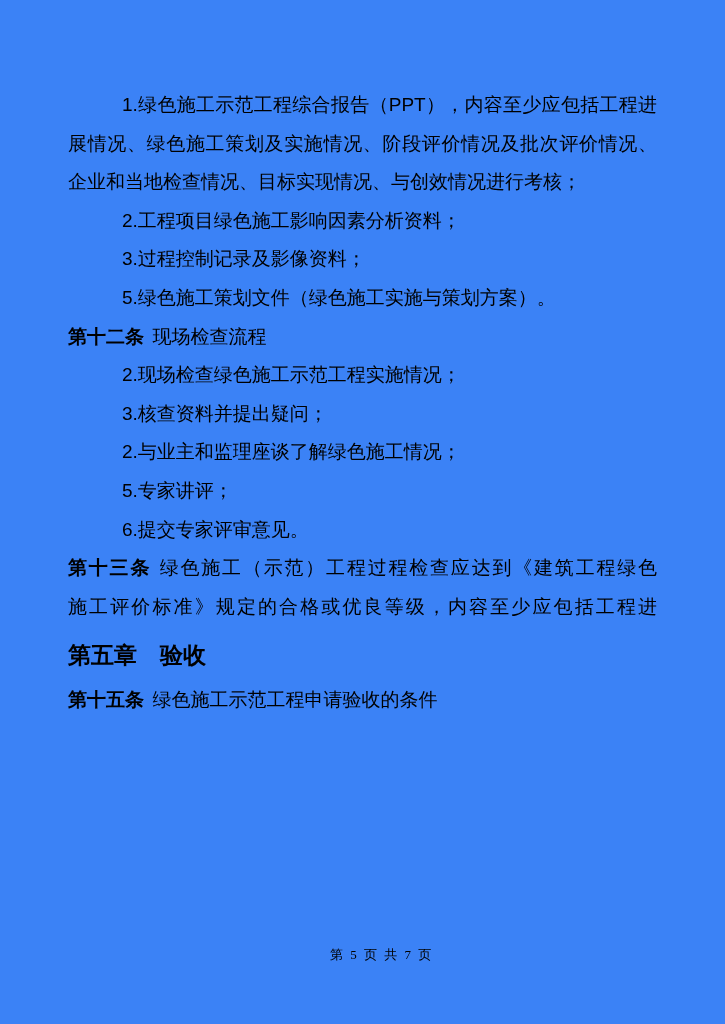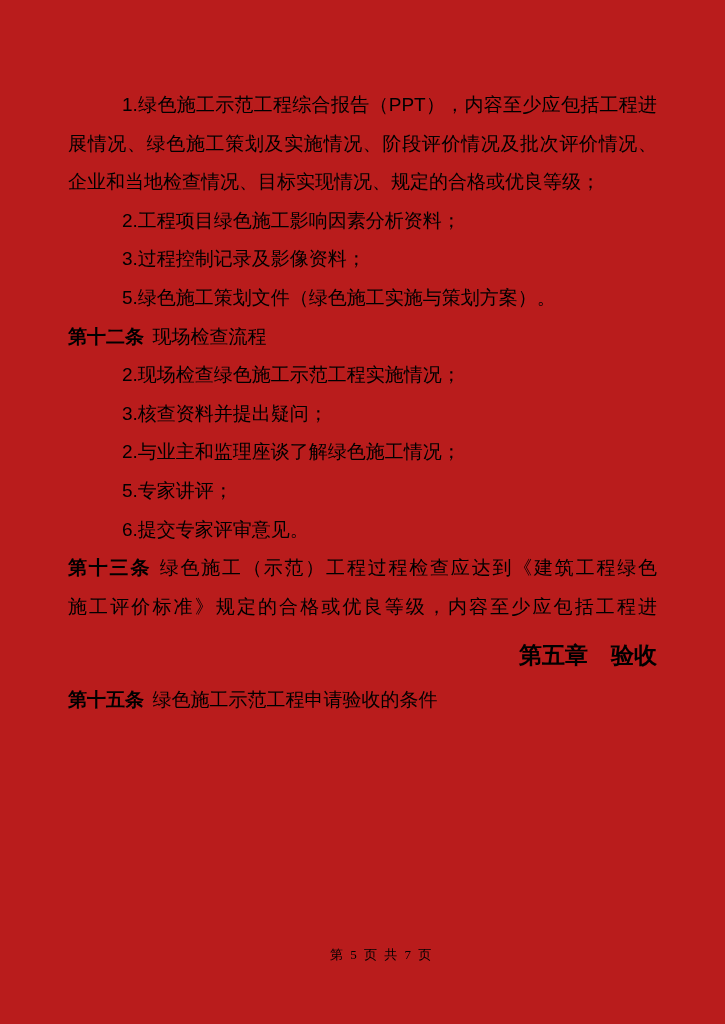--- a/index.html
+++ b/index.html
@@ -4,21 +4,21 @@
 <style>
   html, body {
     margin: 0;
     padding: 0;
     background: #ffffff;
   }
   .page {
     position: relative;
     width: 725px;
     height: 1024px;
-    background: #b91c1c;
+    background: #3b82f6;
     overflow: hidden;
     font-family: "Liberation Sans", sans-serif;
     color: #000000;
   }
   .doc-body {
     position: absolute;
     left: 68px;
     top: 86px;
     width: 589px;
     font-size: 19px;
@@ -31,21 +31,21 @@
   .line.fill {
     text-align: justify;
     text-align-last: justify;
   }
   .line.indent { padding-left: 54px; box-sizing: border-box; }
   .lead {
     font-weight: bold;
     margin-right: 0.45em;
   }
   .chapter {
-    text-align: right;
+    text-align: left;
     font-weight: bold;
     font-size: 23px;
     line-height: 38.6px;
     margin: 10px 0 6px 0;
   }
   .footer {
     position: absolute;
     left: 0;
     right: 0;
     top: 946px;
@@ -58,21 +58,21 @@
   }
 </style>
 </head>
 <body>
 
 <div class="page">
   <div class="doc-body" id="doc-body">
       <div class="para">
         <div class="line fill indent">1.绿色施工示范工程综合报告（PPT），内容至少应包括工程进</div>
         <div class="line fill">展情况、绿色施工策划及实施情况、阶段评价情况及批次评价情况、</div>
-        <div class="line">企业和当地检查情况、目标实现情况、规定的合格或优良等级；</div>
+        <div class="line">企业和当地检查情况、目标实现情况、与创效情况进行考核；</div>
       </div>
       <div class="para">
         <div class="line indent">2.工程项目绿色施工影响因素分析资料；</div>
       </div>
       <div class="para">
         <div class="line indent">3.过程控制记录及影像资料；</div>
       </div>
       <div class="para">
         <div class="line indent">5.绿色施工策划文件（绿色施工实施与策划方案）。</div>
       </div>

